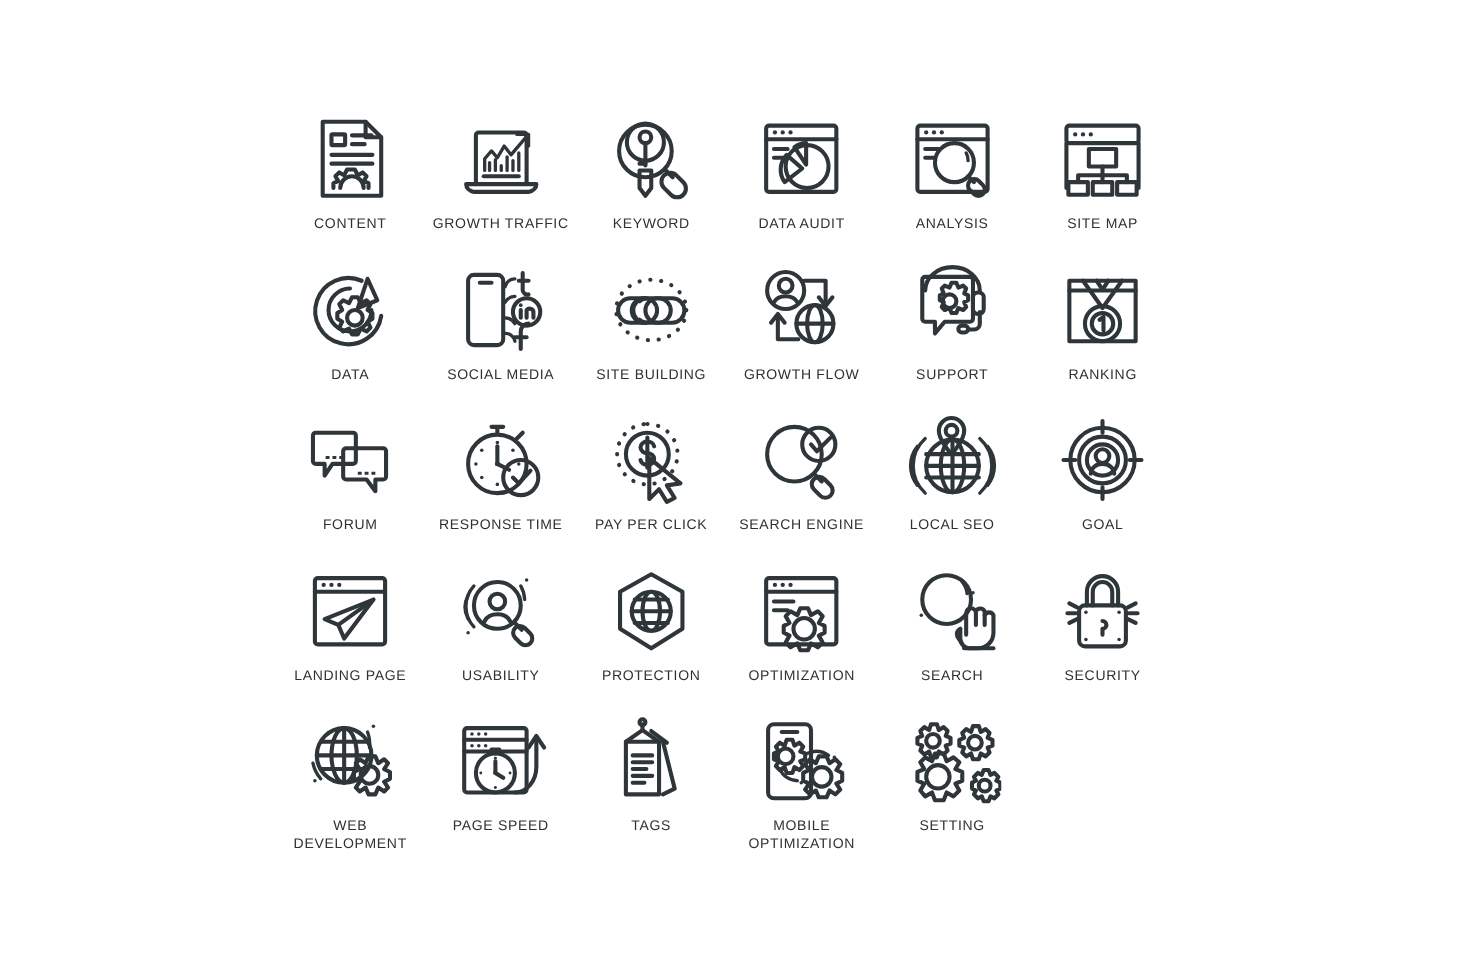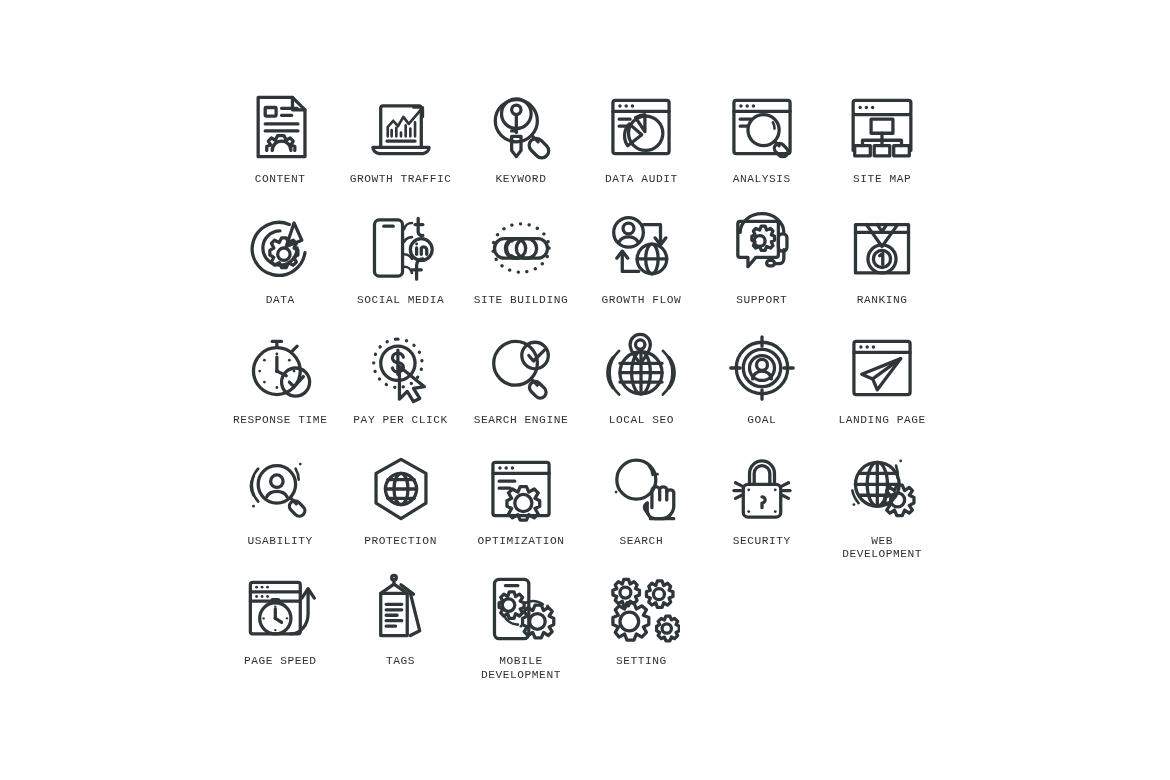--- a/index.html
+++ b/index.html
@@ -43,21 +43,21 @@
     margin: 8px 0 0 0;
   }
   .icon-art svg {
     display: block;
     width: 78px;
     height: 78px;
   }
 
   .icon-label {
     margin-top: 7px;
-    font-family: Liberation Mono, monospace;
+    font-family: Liberation Sans, sans-serif;
     font-size: 11.2px;
     letter-spacing: 0.55px;
     color: #2e3033;
     text-align: center;
     line-height: 13.6px;
     white-space: pre-line;
     font-weight: 400;
   }
 
   
@@ -282,20 +282,31 @@
         <path class="ln" d="M30 20 L50 48 L70 20"></path>
         <path class="ln" d="M44 20 L50 29 L56 20"></path>
         <circle class="ln" cx="50" cy="64" r="18"></circle>
         <circle class="ln" cx="50" cy="64" r="11"></circle>
         <path class="ln" d="M47 60 l4 -3 v14"></path>
       </svg>
     </div>
     <div class="icon-label">RANKING</div>
   </div>
 
+  <div class="icon-cell">
+    <div class="icon-art">
+      <svg viewBox="0 0 100 100">
+        <path class="ln" d="M15 22 h38 a3 3 0 0 1 3 3 v26 a3 3 0 0 1 -3 3 H32 l-8 12 v-12 h-9 a3 3 0 0 1 -3 -3 V25 a3 3 0 0 1 3 -3 Z"></path>
+        <path class="ln" d="M46 38 h38 a3 3 0 0 1 3 3 v26 a3 3 0 0 1 -3 3 h-8 v12 l-9 -12 H46 a3 3 0 0 1 -3 -3 V41 a3 3 0 0 1 3 -3 Z" fill="#ffffff"></path>
+        <path class="ln-f" d="M25 46 h4 v3 h-4 Z M32 46 h4 v3 h-4 Z M39 46 h4 v3 h-4 Z"></path>
+        <path class="ln-f" d="M58 62 h4 v3 h-4 Z M65 62 h4 v3 h-4 Z M72 62 h4 v3 h-4 Z"></path>
+      </svg>
+    </div>
+    <div class="icon-label">FORUM</div>
+  </div>
 
   <div class="icon-cell">
     <div class="icon-art">
       <svg viewBox="0 0 100 100">
         <circle class="ln" cx="46" cy="54" r="30"></circle>
         <path class="ln" d="M46 22 v-6 M40 16 h12"></path>
         <path class="ln" d="M66 28 l6 -6"></path>
         <path class="ln" d="M46 54 V36"></path>
         <path class="ln" d="M46 54 l12 6"></path>
         <circle class="ln-f" cx="46" cy="54" r="2.5"></circle>
@@ -540,21 +551,21 @@
         <circle class="ln-f" cx="50" cy="72" r="1.8"></circle>
         <path class="ln" d="M22 48 v-6 l5 -2 -3 -5 4 -4 5 3 2 -6 h6 l2 6 5 -3 4 4 -3 5 5 2 v6 l-5 2 3 5 -4 4 -5 -3 -2 6 h-6 l-2 -6 -5 3 -4 -4 3 -5 Z" fill="#ffffff"></path>
         <circle class="ln" cx="34" cy="45" r="8"></circle>
         <path class="ln-thin" d="M56 42 a22 22 0 0 1 22 2"></path>
         <circle class="ln-f" cx="84" cy="46" r="1.8"></circle>
         <path class="ln" d="M52 70 v-8 l6 -3 -4 -6 5 -5 6 4 3 -7 h8 l3 7 6 -4 5 5 -4 6 6 3 v8 l-6 3 4 6 -5 5 -6 -4 -3 7 h-8 l-3 -7 -6 4 -5 -5 4 -6 Z" fill="#ffffff"></path>
         <circle class="ln" cx="71" cy="66" r="10"></circle>
       </svg>
     </div>
     <div class="icon-label">MOBILE
-DEVELOPMENT</div>
+OPTIMIZATION</div>
   </div>
 
   <div class="icon-cell">
     <div class="icon-art">
       <svg viewBox="0 0 100 100">
         <path class="ln" d="M14 32 v-6 l5 -2 -2 -5 4 -4 5 3 2 -6 h6 l2 6 5 -3 4 4 -2 5 5 2 v6 l-5 2 2 5 -4 4 -5 -3 -2 6 h-6 l-2 -6 -5 3 -4 -4 2 -5 Z"></path>
         <circle class="ln" cx="30" cy="29" r="7"></circle>
         <path class="ln" d="M57 34 v-6 l5 -2 -2 -5 4 -4 5 3 2 -6 h6 l2 6 5 -3 4 4 -2 5 5 2 v6 l-5 2 2 5 -4 4 -5 -3 -2 6 h-6 l-2 -6 -5 3 -4 -4 2 -5 Z"></path>
         <circle class="ln" cx="73" cy="31" r="7"></circle>
         <path class="ln" d="M14 70 v-9 l7 -3 -4 -7 5 -5 7 4 3 -8 h9 l3 8 7 -4 6 5 -4 7 7 3 v9 l-7 3 4 7 -6 6 -7 -4 -3 8 h-9 l-3 -8 -7 4 -5 -6 4 -7 Z" fill="#ffffff"></path>

